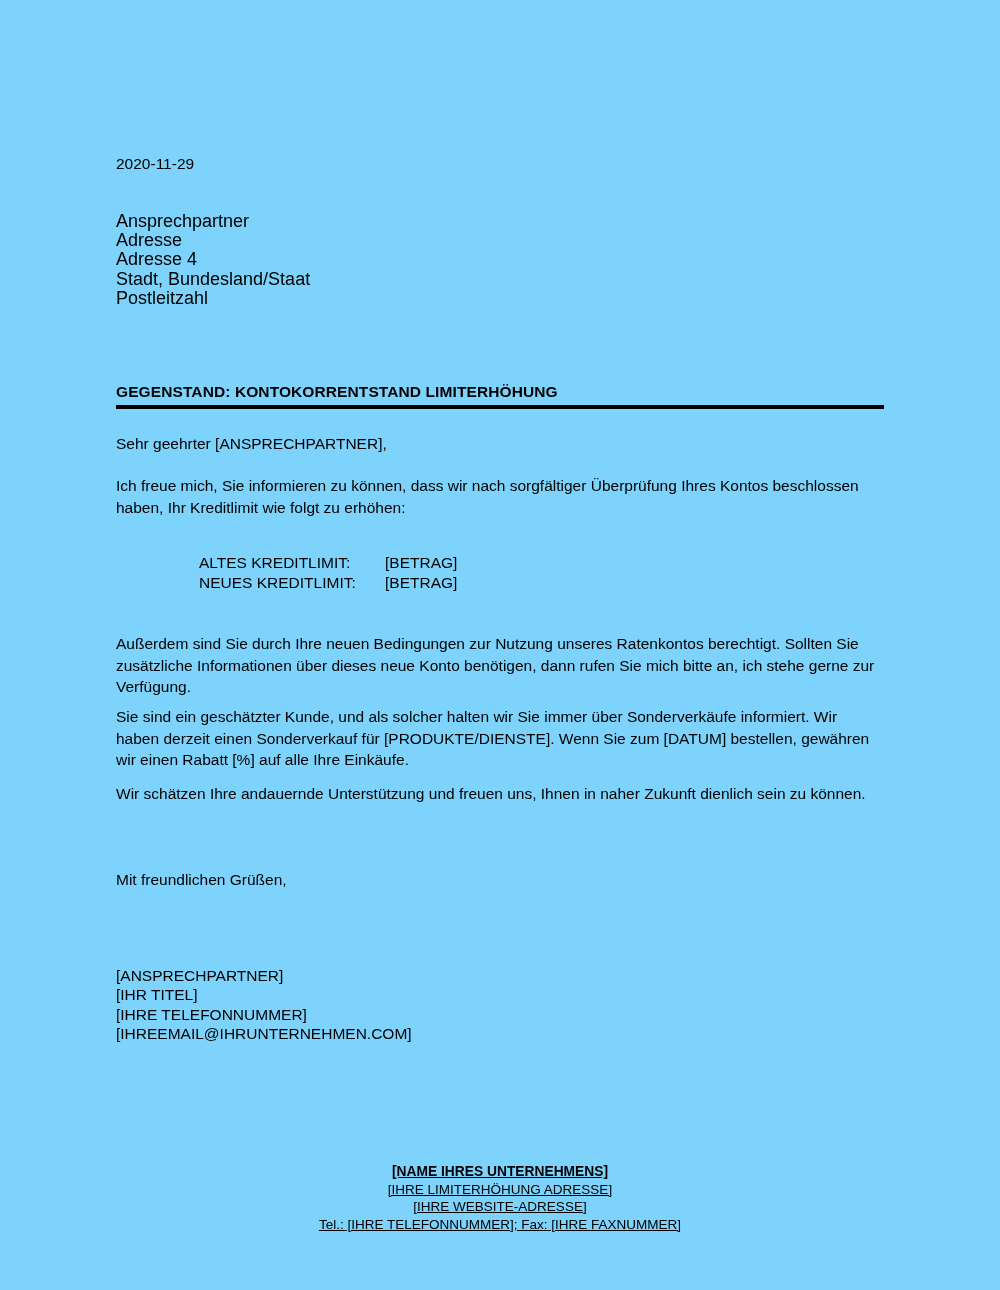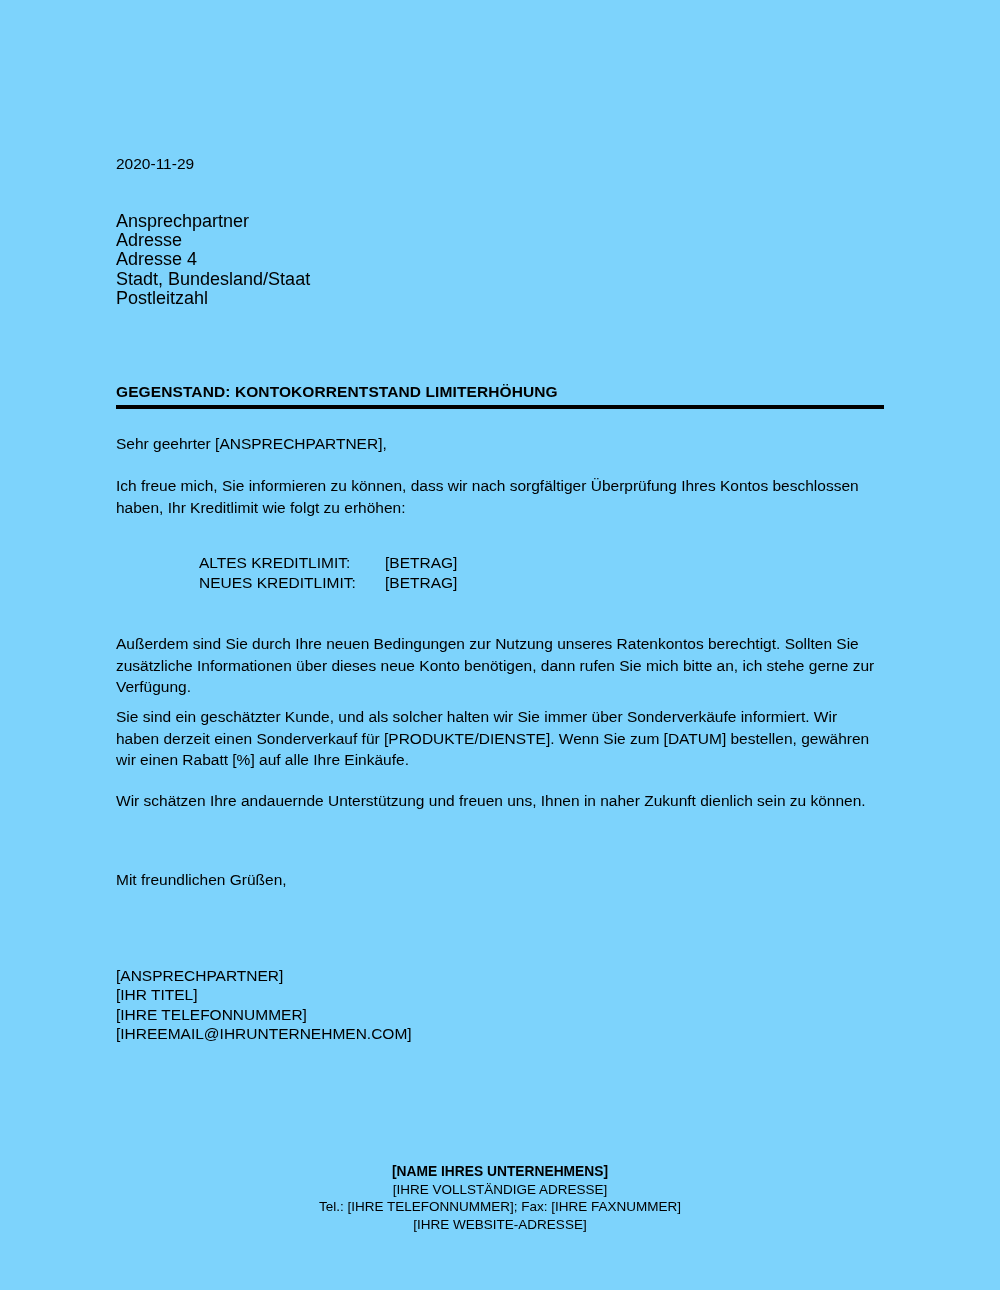--- a/index.html
+++ b/index.html
@@ -85,21 +85,21 @@
     position: absolute;
     left: 0;
     width: 768px;
     font-size: 15.5px;
     line-height: 21.5px;
     text-align: left;
   }
   .p-intro   { top: 475px; }
   .p-terms   { top: 627px; margin-top: 6px; }
   .p-valued  { top: 706px; }
-  .p-closing { top: 783px; margin-top: 7px; }
+  .p-closing { top: 783px; }
 
   
   .limits {
     position: absolute;
     top: 553px;
     left: 59px;
     font-size: 15.5px;
     line-height: 19.5px;
   }
   .limits-row {
@@ -136,20 +136,21 @@
 
   
   .footer {
     position: absolute;
     left: 0;
     top: 1163px;
     width: 1000px;
     text-align: center;
     font-size: 13.5px;
     line-height: 17.5px;
+    text-decoration: underline;
   }
   .footer .company {
     font-weight: bold;
     font-size: 13.8px;
   }
   .footer div { white-space: pre; }
 </style>
 </head>
 <body>
 
@@ -196,17 +197,17 @@
       <div>[ANSPRECHPARTNER]</div>
       <div>[IHR TITEL]</div>
       <div>[IHRE TELEFONNUMMER]</div>
       <div>[IHREEMAIL@IHRUNTERNEHMEN.COM]</div>
     </div>
 
   </div>
 
   <div class="footer">
     <div class="company">[NAME IHRES UNTERNEHMENS]</div>
-    <div>[IHRE VOLLSTÄNDIGE ADRESSE]</div>
+    <div>[IHRE LIMITERHÖHUNG ADRESSE]</div>
+    <div>[IHRE WEBSITE-ADRESSE]</div>
     <div>Tel.: [IHRE TELEFONNUMMER]; Fax: [IHRE FAXNUMMER]</div>
-    <div>[IHRE WEBSITE-ADRESSE]</div>
   </div>
 </div>
 
 </body></html>

